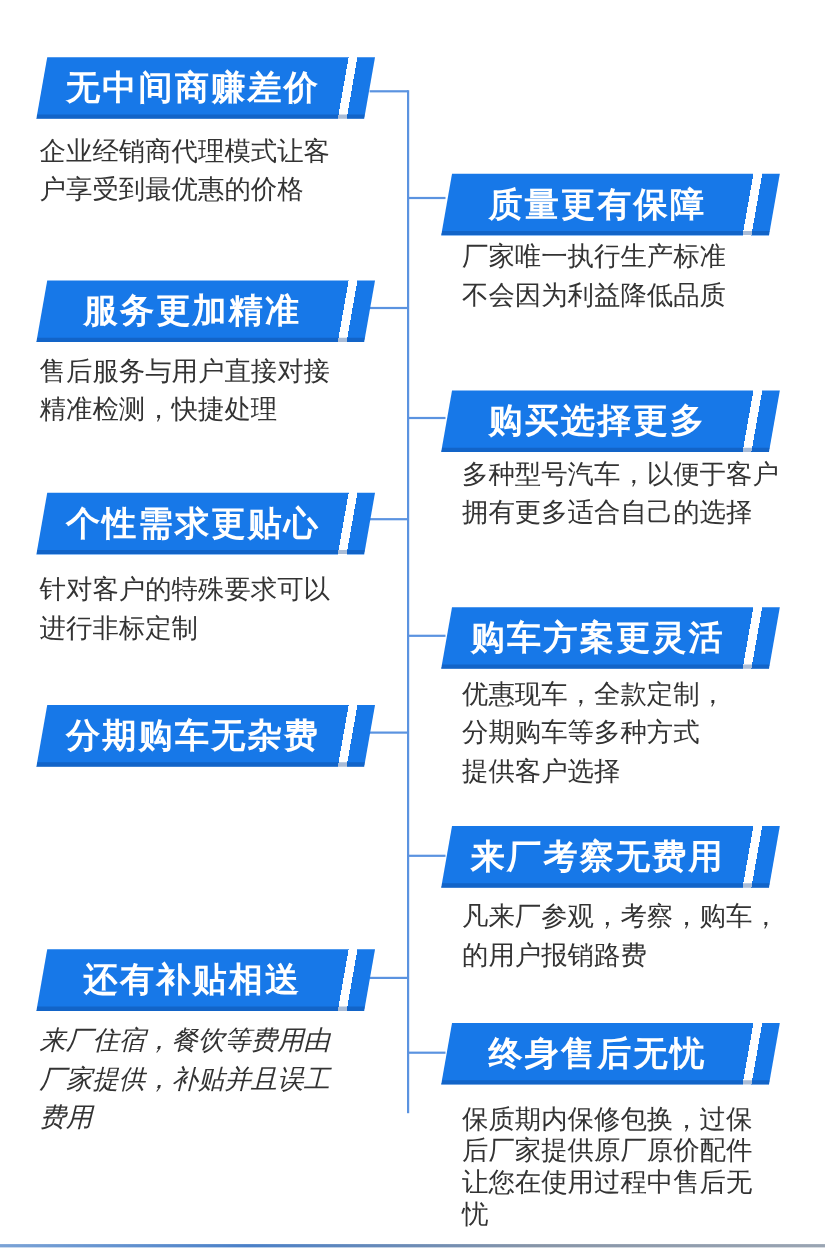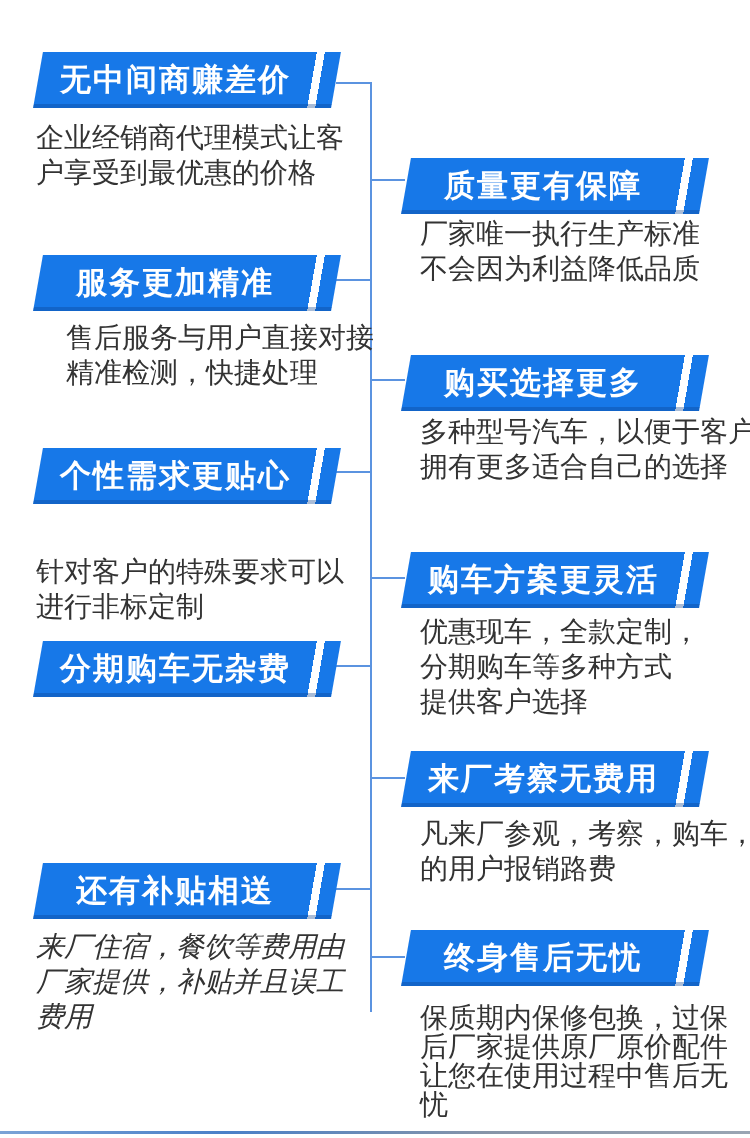--- a/index.html
+++ b/index.html
@@ -29,27 +29,27 @@
     white-space:nowrap;
   }
   .col-l{left:38px;}
   .col-r{left:406px;}
   .b-l1{top:52px;} .b-l2{top:255px;} .b-l3{top:448px;} .b-l4{top:641px;} .b-l5{top:863px;}
   .b-r1{top:158px;} .b-r2{top:355px;} .b-r3{top:552px;} .b-r4{top:751px;} .b-r5{top:930px;}
 
   
   .desc{
     position:absolute;
-    font-size:28px;line-height:35px;color:#333333;
+    font-size:24px;line-height:35px;color:#333333;
     white-space:pre-line;width:340px;
   }
   .desc.tight{line-height:29px;}
   .d-l{left:36px;}
   .d-r{left:420px;}
-  .d-l1{top:120px;} .d-l2{top:320px;margin-left:30px;} .d-l3{top:519px;margin-top:35px;} .d-l4{top:709px;} .d-l5{top:929px;font-style:italic;}
+  .d-l1{top:120px;} .d-l2{top:320px;} .d-l3{top:519px;} .d-l4{top:709px;} .d-l5{top:929px;font-style:italic;}
   .d-r1{top:216px;} .d-r2{top:414px;} .d-r3{top:614px;} .d-r4{top:816px;} .d-r5{top:1003px;}
 
   
   .vline{
     position:absolute;left:370px;top:82px;
     width:2px;height:930px;background:#5b93e0;
   }
   .conn{
     position:absolute;height:2px;background:#5b93e0;
   }

